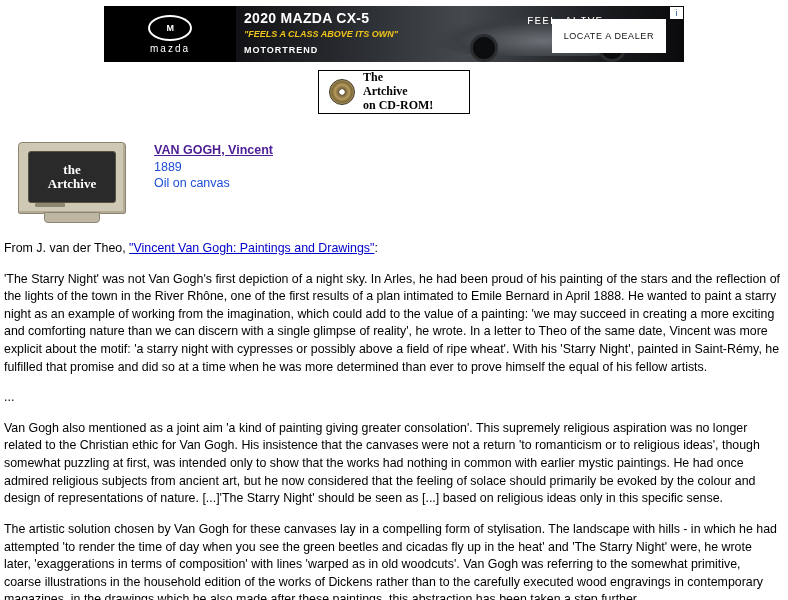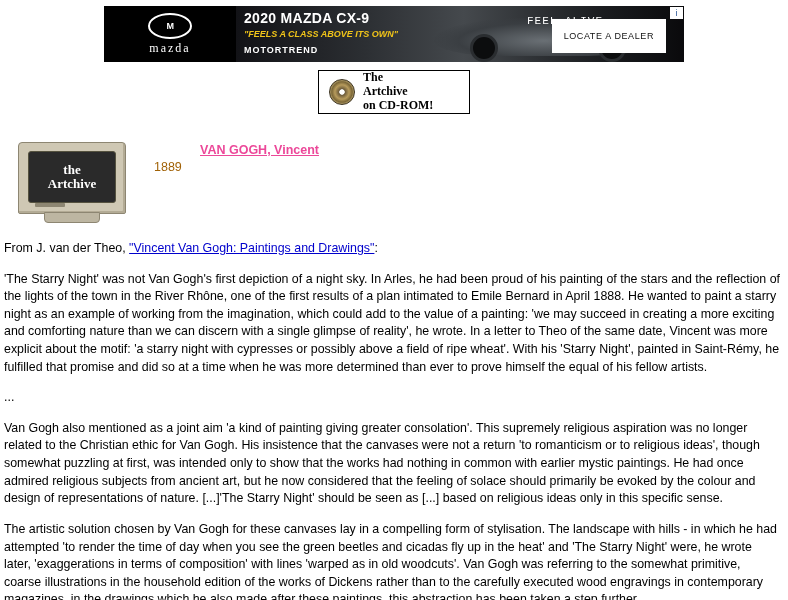--- a/index.html
+++ b/index.html
@@ -59,22 +59,22 @@
   }
   .mazda-logo-inner {
     color: #ffffff;
     font-family: "Liberation Sans", sans-serif;
     font-size: 9px;
     font-weight: bold;
     letter-spacing: -0.5px;
   }
   .mazda-word {
     color: #ffffff;
-    font-family: Liberation Serif, serif;
-    font-size: 12px;
+    font-family: Liberation Sans, sans-serif;
+    font-size: 10px;
     letter-spacing: 2px;
   }
   .ad-center {
     position: absolute;
     left: 140px;
     top: 4px;
     width: 250px;
   }
   .ad-headline {
     color: #ffffff;
@@ -248,28 +248,27 @@
     border-radius: 1px;
   }
 
   .meta {
     padding-left: 14px;
     font-family: "Liberation Sans", sans-serif;
     font-size: 12.5px;
     line-height: 1.32;
   }
   .meta a {
-    color: #ec4899;
-    font-weight: bold;
-    margin-left: 46px;
+    color: #4c1d95;
+    font-weight: bold;
   }
   .meta .title-link {
     font-weight: normal;
   }
-  .meta .line { color: #a16207; }
+  .meta .line { color: #1d4ed8; }
 
   
   .body-text {
     padding: 14px 8px 0 4px;
     font-family: "Liberation Sans", sans-serif;
     font-size: 12.4px;
     line-height: 1.42;
   }
   .body-text p {
     margin: 0 0 13px 0;
@@ -288,21 +287,21 @@
 
   <div class="ad-wrap">
     <div class="ad-banner">
       <div class="ad-left">
         <div class="mazda-logo">
           <span class="mazda-logo-inner">M</span>
         </div>
         <div class="mazda-word">mazda</div>
       </div>
       <div class="ad-center">
-        <div class="ad-headline">2020 MAZDA CX-9</div>
+        <div class="ad-headline">2020 MAZDA CX-5</div>
         <div class="ad-sub">"FEELS A CLASS ABOVE ITS OWN"</div>
         <div class="ad-brandline">MOTORTREND</div>
       </div>
       <div class="car-silhouette"></div>
       <div class="car-wheel w1"></div>
       <div class="car-wheel w2"></div>
       <div class="ad-feel">FEEL ALIVE</div>
       <div class="ad-cta">LOCATE A DEALER</div>
       <div class="ad-choice">i</div>
     </div>
@@ -328,20 +327,21 @@
             <span>Artchive</span>
           </div>
         </div>
         <div class="mon-slot"></div>
       </div>
       <div class="mon-base"></div>
     </div>
     <div class="meta">
       <div><a href="#">VAN GOGH, Vincent</a></div>
       <div class="line">1889</div>
+      <div class="line">Oil on canvas</div>
     </div>
   </div>
 
   <div class="body-text">
     <p class="src-line"><span>From J. van der Theo, </span><a href="#">"Vincent Van Gogh: Paintings and Drawings"</a><span>:</span></p>
 
     <p>'The Starry Night' was not Van Gogh's first depiction of a night sky. In Arles, he had been proud of his painting of the stars and the reflection of the lights of the town in the River Rhône, one of the first results of a plan intimated to Emile Bernard in April 1888. He wanted to paint a starry night as an example of working from the imagination, which could add to the value of a painting: 'we may succeed in creating a more exciting and comforting nature than we can discern with a single glimpse of reality', he wrote. In a letter to Theo of the same date, Vincent was more explicit about the motif: 'a starry night with cypresses or possibly above a field of ripe wheat'. With his 'Starry Night', painted in Saint-Rémy, he fulfilled that promise and did so at a time when he was more determined than ever to prove himself the equal of his fellow artists.</p>
     <p class="ellipsis">...</p>
     <p>Van Gogh also mentioned as a joint aim 'a kind of painting giving greater consolation'. This supremely religious aspiration was no longer related to the Christian ethic for Van Gogh. His insistence that the canvases were not a return 'to romanticism or to religious ideas', though somewhat puzzling at first, was intended only to show that the works had nothing in common with earlier mystic paintings. He had once admired religious subjects from ancient art, but he now considered that the feeling of solace should primarily be evoked by the colour and design of representations of nature. [...]'The Starry Night' should be seen as [...] based on religious ideas only in this specific sense.</p>
     <p>The artistic solution chosen by Van Gogh for these canvases lay in a compelling form of stylisation. The landscape with hills - in which he had attempted 'to render the time of day when you see the green beetles and cicadas fly up in the heat' and 'The Starry Night' were, he wrote later, 'exaggerations in terms of composition' with lines 'warped as in old woodcuts'. Van Gogh was referring to the somewhat primitive, coarse illustrations in the household edition of the works of Dickens rather than to the carefully executed wood engravings in contemporary magazines. in the drawings which he also made after these paintings, this abstraction has been taken a step further.</p>

